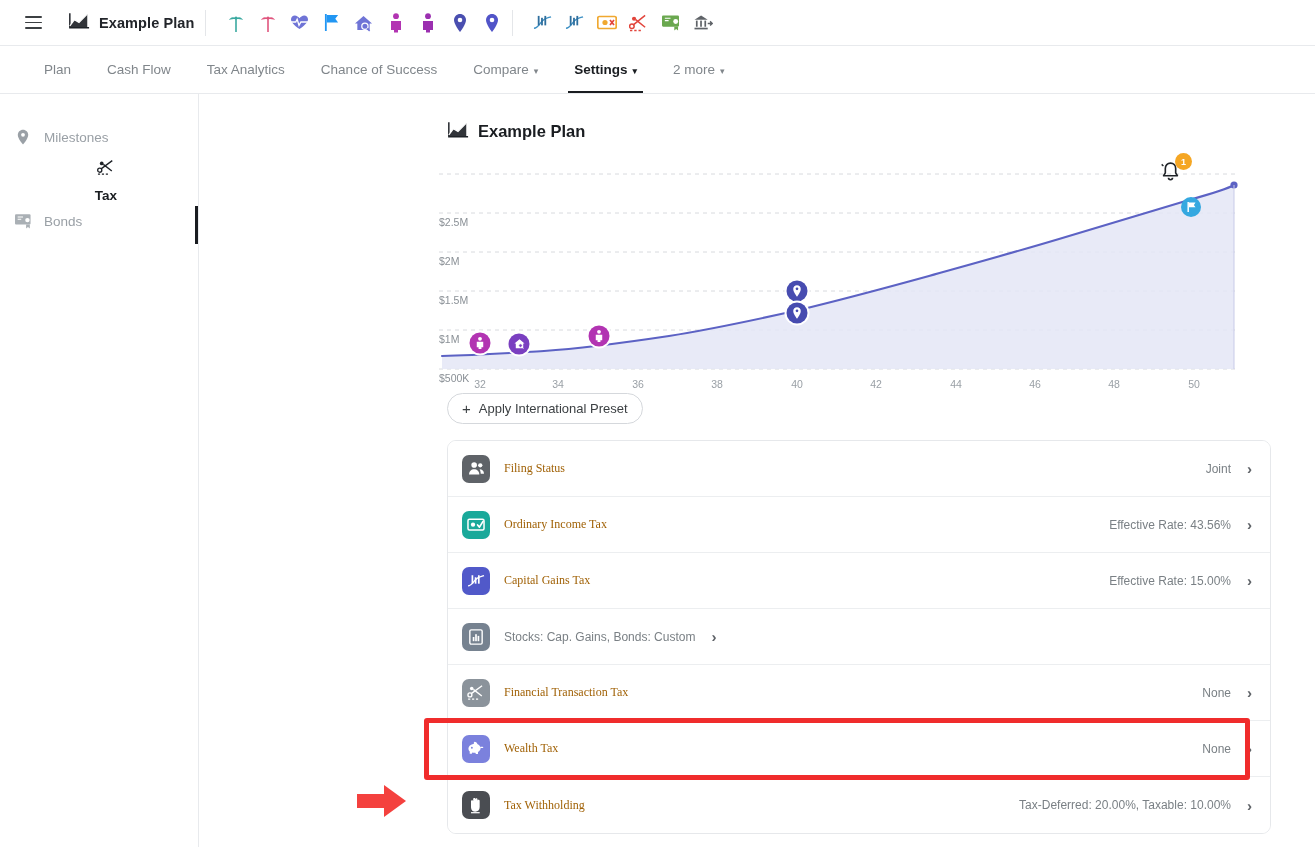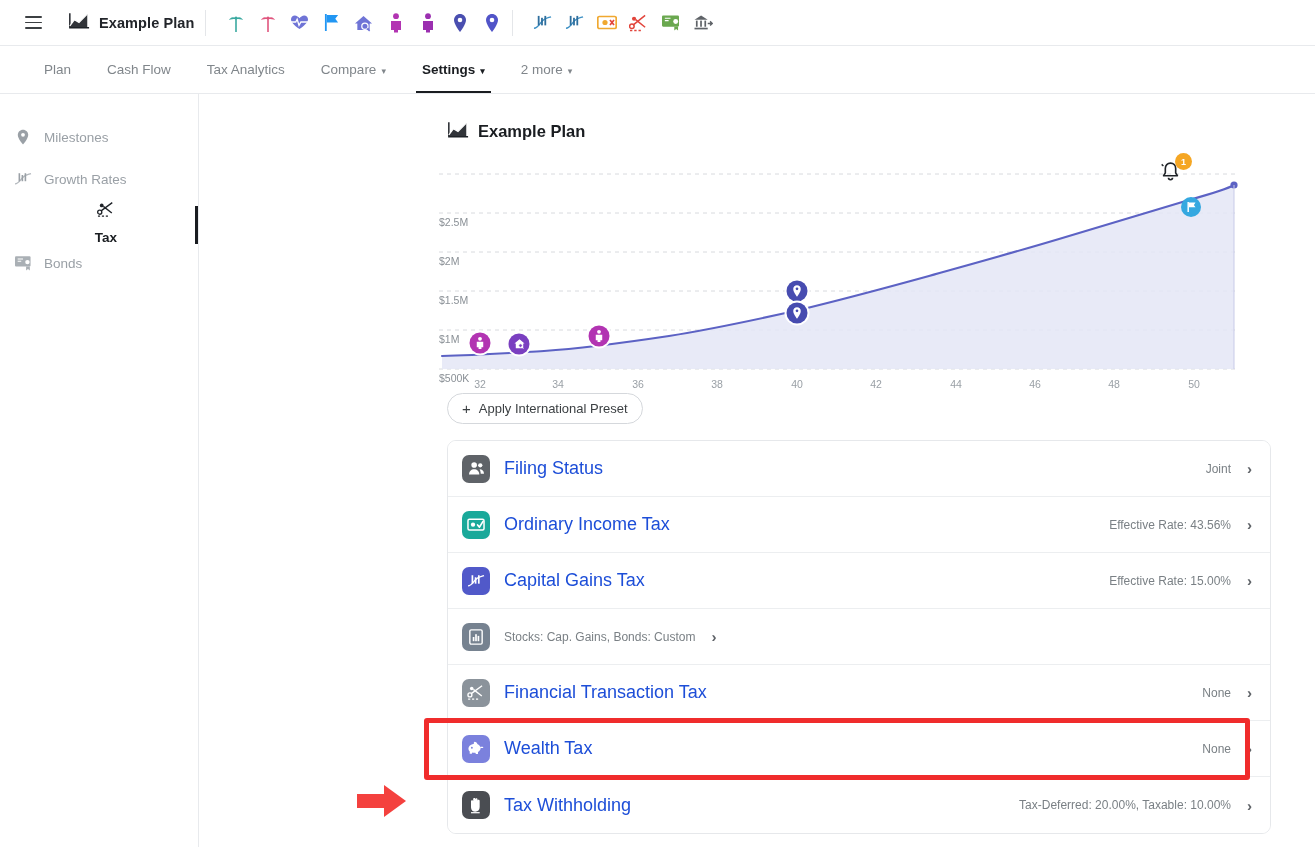--- a/index.html
+++ b/index.html
@@ -218,21 +218,21 @@
     background: #fff;
   }
   .list-row:last-child { border-bottom: none; }
   .row-ico {
     width: 28px; height: 28px;
     border-radius: 7px;
     display: flex; align-items: center; justify-content: center;
     flex: 0 0 28px;
     margin-right: 14px;
   }
-  .row-label { font-size: 18px; color: #1d4ed8; flex: 1; }
+  .row-label { font-size: 12px; color: #a16207; flex: 1; font-family: Liberation Serif, serif; }
   .row-value { font-size: 12px; color: #7a8085; margin-right: 16px; white-space: nowrap; }
   .row-chev { font-size: 15px; color: #5f6368; font-weight: bold; line-height: 1; }
 
   
   .highlight-box {
     position: absolute;
     left: 424px; top: 718px;
     width: 826px; height: 62px;
     border: 5px solid #f02c2c;
     border-radius: 3px;
@@ -387,20 +387,23 @@
   <div class="tab">
     <span>Plan</span>
   </div>
   <div class="tab">
     <span>Cash Flow</span>
   </div>
   <div class="tab">
     <span>Tax Analytics</span>
   </div>
   <div class="tab">
+    <span>Chance of Success</span>
+  </div>
+  <div class="tab">
     <span>Compare</span>
     <span class="caret">▾</span>
   </div>
   <div class="tab active">
     <span>Settings</span>
     <span class="caret">▾</span>
   </div>
   <div class="tab">
     <span>2 more</span>
     <span class="caret">▾</span>
@@ -411,31 +414,20 @@
 
   <div class="sidebar">
     <div class="side-item">
       <span class="sico">
         <svg width="12" height="16" viewBox="0 0 12 16">
             <path d="M6 0.7 C3 0.7 0.8 3 0.8 5.9 C0.8 9.8 6 15.3 6 15.3 C6 15.3 11.2 9.8 11.2 5.9 C11.2 3 9 0.7 6 0.7 Z" fill="#9aa0a6"></path>
             <circle cx="6" cy="5.8" r="1.9" fill="#fff"></circle>
           </svg>
       </span>
       <span>Milestones</span>
-    </div>
-    <div class="side-item">
-      <span class="sico">
-        <svg width="18" height="16" viewBox="0 0 20 18">
-            <path d="M1 14.5 C5 14.5 7 10 10 7 C13 4 16 4 19 3" stroke="#b4b9be" stroke-width="1.4" fill="none"></path>
-            <rect x="5" y="2.5" width="1.8" height="9" fill="#9aa0a6"></rect>
-            <rect x="8.4" y="4.5" width="1.8" height="7" fill="#9aa0a6"></rect>
-            <rect x="11.8" y="2.5" width="1.8" height="9" fill="#9aa0a6"></rect>
-          </svg>
-      </span>
-      <span>Growth Rates</span>
     </div>
     <div class="side-item active">
       <span class="sico">
         <svg width="18" height="17" viewBox="0 0 20 19">
             <circle cx="3" cy="12.5" r="2.3" fill="none" stroke="#1f2328" stroke-width="1.5"></circle>
             <path d="M4.5 11 L17 1.8 M7 6 L16.5 13.5" stroke="#1f2328" stroke-width="1.5"></path>
             <circle cx="5.2" cy="5" r="2.1" fill="#1f2328"></circle>
             <path d="M1 17 L13.5 17" stroke="#1f2328" stroke-width="1.4" stroke-dasharray="2.4 2"></path>
           </svg>
       </span>

